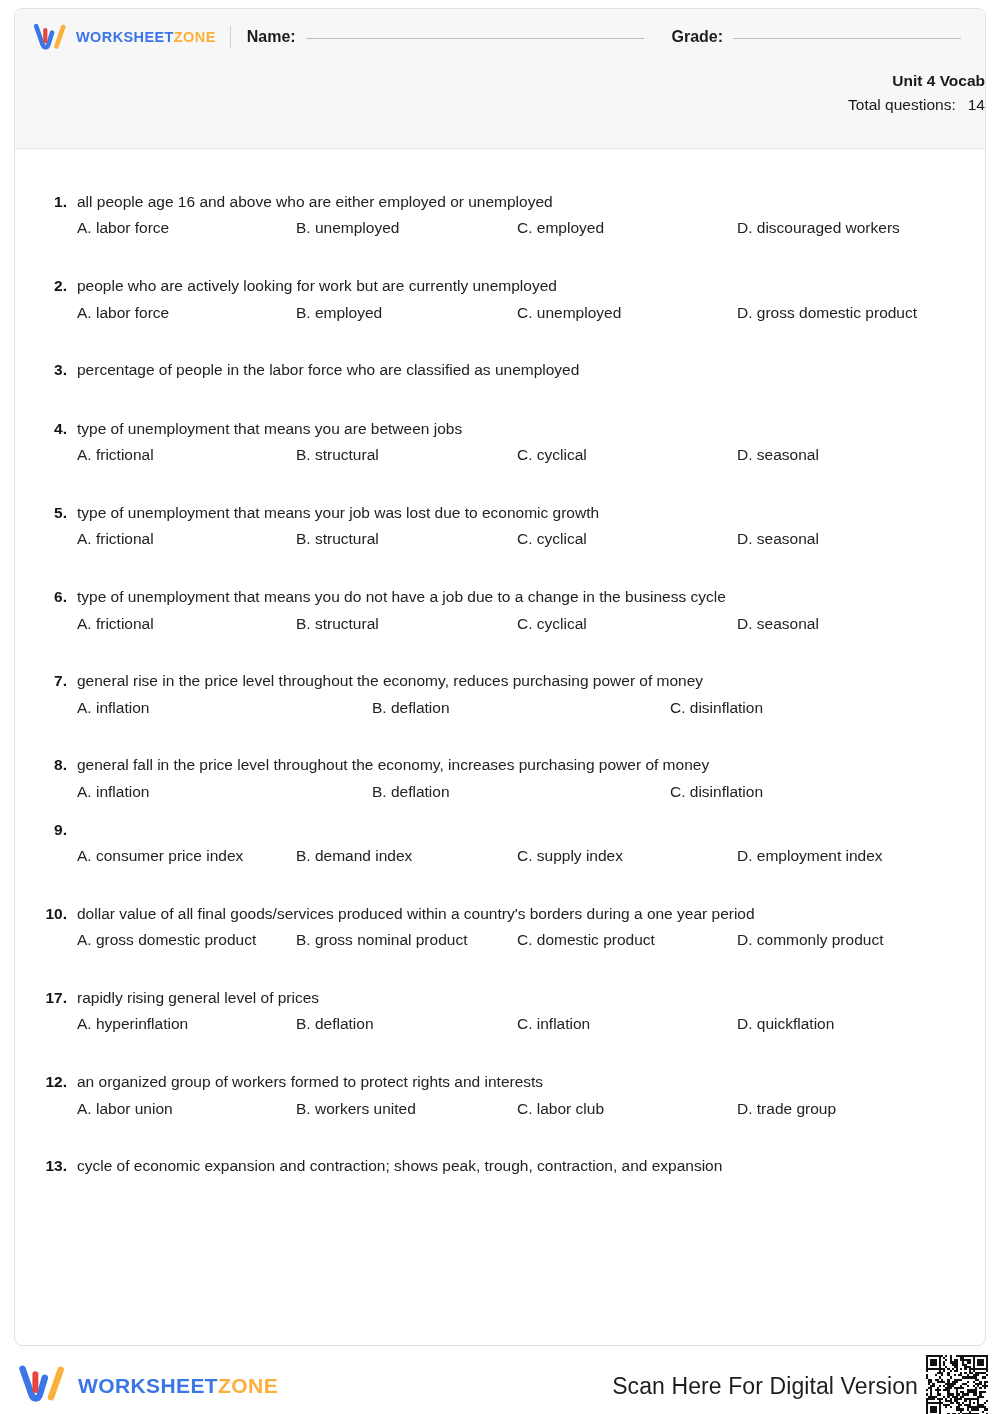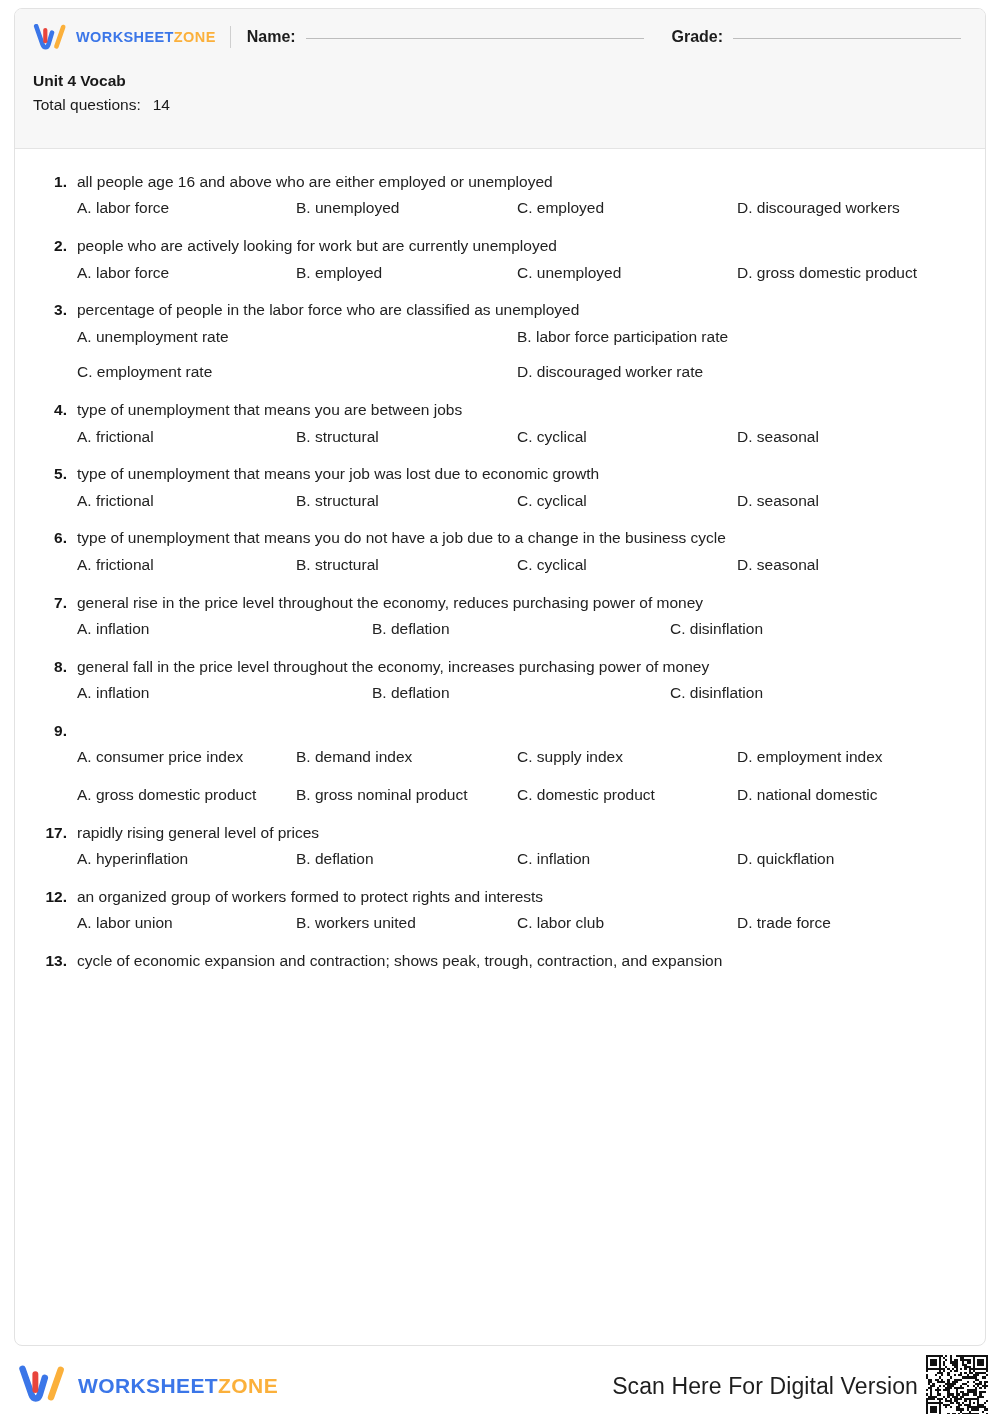--- a/index.html
+++ b/index.html
@@ -90,20 +90,21 @@
     margin-left: 10px;
     margin-right: 4px;
     position: relative;
     top: -3px;
   }
   .field-name { flex: 1 1 52%; text-align: right; }
   .field-grade { flex: 1 1 38%; margin-left: 23px; }
 
   .header-meta {
     padding: 4px 0 0 18px;
+    text-align: right;
   }
   .meta-title {
     font-size: 15.5px;
     font-weight: 700;
     color: #1a1a1a;
     line-height: 1.55;
   }
   .meta-count {
     font-size: 15.5px;
     font-weight: 400;
@@ -130,20 +131,21 @@
     font-size: 15.5px;
     font-weight: 700;
     color: #151515;
     line-height: 1.45;
   }
   .q-text {
     margin-left: 10px;
     font-size: 15.5px;
     color: #222222;
     line-height: 1.45;
+    margin-top: 20px;
   }
   .q-options {
     margin-top: 4px;
     margin-left: 40px;
     display: grid;
     row-gap: 14px;
   }
   .q-options.cols-4 { grid-template-columns: 219px 221px 220px 1fr; }
   .q-options.cols-3 { grid-template-columns: 295px 298px 1fr; }
   .q-options.cols-2 { grid-template-columns: 440px 1fr; }
@@ -266,26 +268,20 @@
             <div class="option">B. employed</div>
             <div class="option">C. unemployed</div>
             <div class="option">D. gross domestic product</div>
           </div>
         </div>
         <div class="question">
           <div class="q-head">
             <span class="q-num">3.</span>
             <span class="q-text">percentage of people in the labor force who are classified as unemployed</span>
           </div>
-          <div class="q-options cols-2">
-            <div class="option">A. unemployment rate</div>
-            <div class="option">B. labor force participation rate</div>
-            <div class="option">C. employment rate</div>
-            <div class="option">D. discouraged worker rate</div>
-          </div>
         </div>
         <div class="question">
           <div class="q-head">
             <span class="q-num">4.</span>
             <span class="q-text">type of unemployment that means you are between jobs</span>
           </div>
           <div class="q-options cols-4">
             <div class="option">A. frictional</div>
             <div class="option">B. structural</div>
             <div class="option">C. cyclical</div>
@@ -343,25 +339,29 @@
             <span class="q-num">9.</span>
           </div>
           <div class="q-options cols-4">
             <div class="option">A. consumer price index</div>
             <div class="option">B. demand index</div>
             <div class="option">C. supply index</div>
             <div class="option">D. employment index</div>
           </div>
         </div>
         <div class="question">
+          <div class="q-head">
+            <span class="q-num">10.</span>
+            <span class="q-text">dollar value of all final goods/services produced within a country's borders during a one year period</span>
+          </div>
           <div class="q-options cols-4">
             <div class="option">A. gross domestic product</div>
             <div class="option">B. gross nominal product</div>
             <div class="option">C. domestic product</div>
-            <div class="option">D. national domestic</div>
+            <div class="option">D. commonly product</div>
           </div>
         </div>
         <div class="question">
           <div class="q-head">
             <span class="q-num">17.</span>
             <span class="q-text">rapidly rising general level of prices</span>
           </div>
           <div class="q-options cols-4">
             <div class="option">A. hyperinflation</div>
             <div class="option">B. deflation</div>
@@ -371,21 +371,21 @@
         </div>
         <div class="question">
           <div class="q-head">
             <span class="q-num">12.</span>
             <span class="q-text">an organized group of workers formed to protect rights and interests</span>
           </div>
           <div class="q-options cols-4">
             <div class="option">A. labor union</div>
             <div class="option">B. workers united</div>
             <div class="option">C. labor club</div>
-            <div class="option">D. trade force</div>
+            <div class="option">D. trade group</div>
           </div>
         </div>
         <div class="question">
           <div class="q-head">
             <span class="q-num">13.</span>
             <span class="q-text">cycle of economic expansion and contraction; shows peak, trough, contraction, and expansion</span>
           </div>
         </div>
       </div>
 

